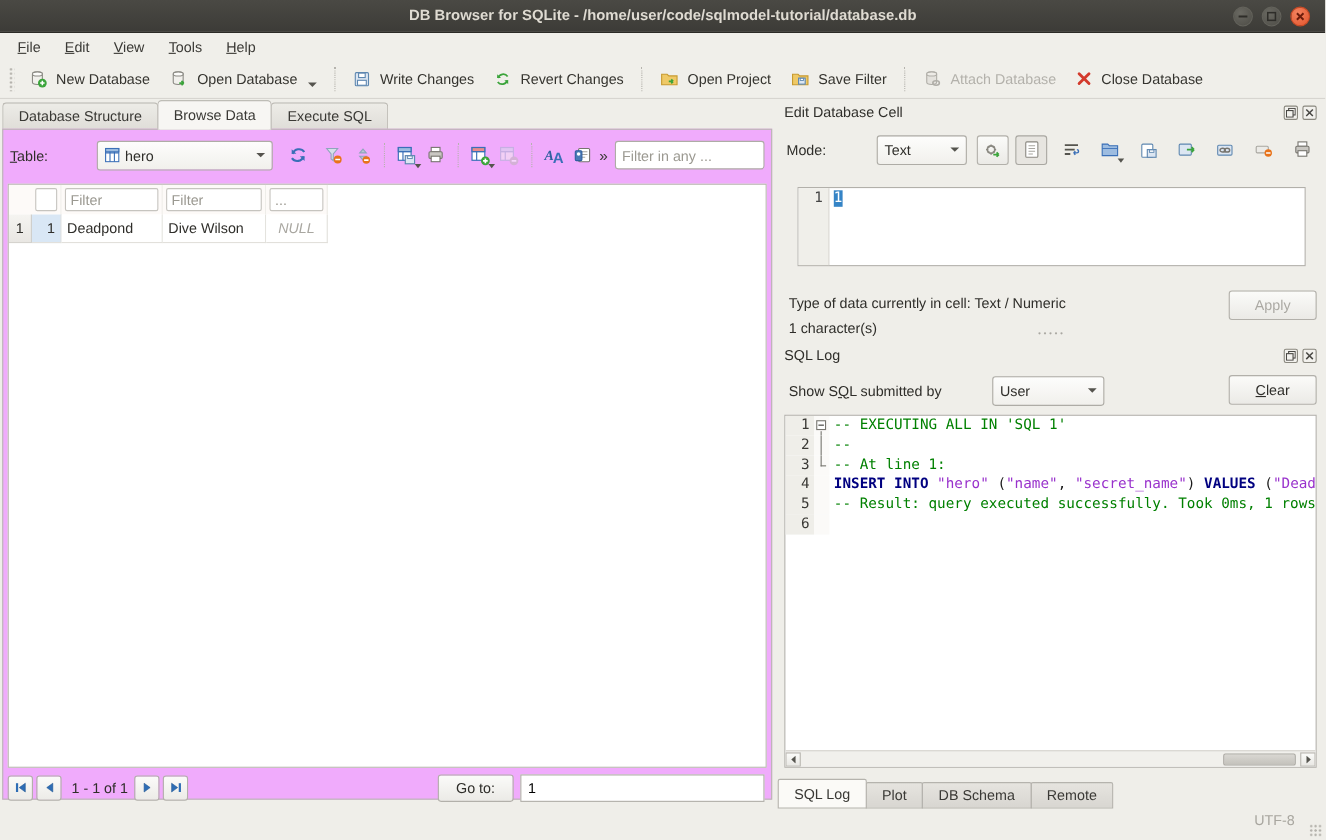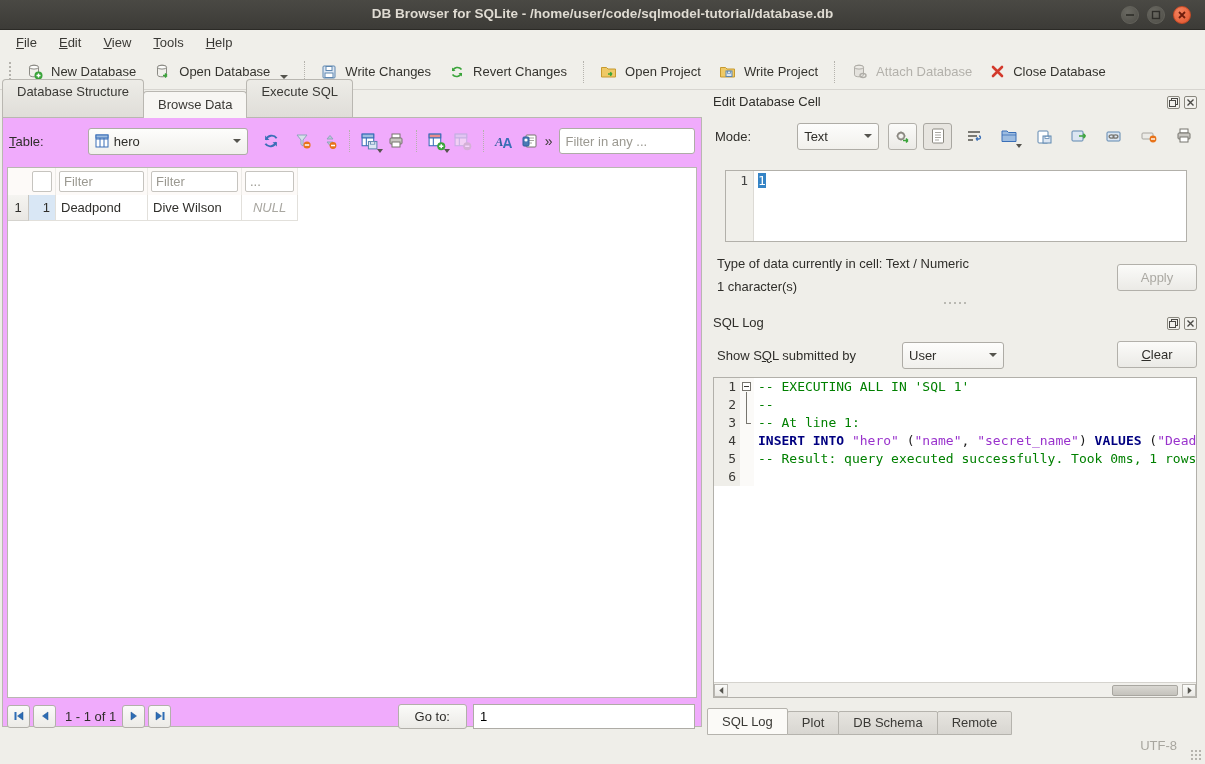--- a/index.html
+++ b/index.html
@@ -29,21 +29,21 @@
     border-bottom:1px solid #D7D5D0;display:flex;align-items:center;padding:0 4px;}
   .tb-handle{width:5px;height:22px;margin:0 4px;
     background-image:radial-gradient(circle,#B5B3AD 1px,transparent 1.2px);background-size:4px 4px;}
   .tb-sep{width:1px;height:22px;margin:0 7px;border-left:1px dotted #B5B3AD;}
   .tb-btn{display:flex;align-items:center;gap:8px;padding:5px 9px;border-radius:3px;color:#35342F;white-space:nowrap;}
   .tb-btn.disabled{color:#B3B1AB;}
   .tb-caret{width:0;height:0;border-left:4px solid transparent;border-right:4px solid transparent;
     border-top:4px solid #55544E;margin-left:2px;margin-top:10px;}
   
   .main-tabs{position:absolute;left:2px;top:92px;display:flex;align-items:flex-end;height:26px;}
-  .mtab{height:39px;padding:4px 14px 0;border:1px solid #B9B7B1;border-bottom:none;
+  .mtab{height:25px;padding:4px 14px 0;border:1px solid #B9B7B1;border-bottom:none;
     border-top-left-radius:4px;border-top-right-radius:4px;background:linear-gradient(#EDECE7,#DFDDD8);
     margin-right:-1px;color:#3A3935;}
   .mtab.active{height:27px;background:#F7F6F3;position:relative;z-index:3;padding-top:5px;}
   .left-pane{position:absolute;left:2px;top:117px;width:700px;height:610px;background:#f0abfc;
     border:1px solid #B9B7B1;z-index:1;}
   
   .browse-bar{position:absolute;left:6px;top:8px;right:6px;height:30px;display:flex;align-items:center;}
   .combo{display:flex;align-items:center;height:27px;border:1px solid #AEACA6;border-radius:3px;
     background:linear-gradient(#FDFDFC,#F1F0EC);padding:0 6px;gap:5px;margin-left:38px;}
   .combo .caret{width:0;height:0;border-left:4px solid transparent;border-right:4px solid transparent;
@@ -92,21 +92,21 @@
   .dock-sys{position:absolute;display:flex;gap:4px;}
   .dsysbtn{width:13px;height:13px;border:1px solid #8A887F;background:#F2F1ED;border-radius:2px;
     display:flex;align-items:center;justify-content:center;}
   .mode-row{position:absolute;left:10px;top:32px;right:8px;height:28px;display:flex;align-items:center;}
   .editor{position:absolute;left:20px;top:80px;width:462px;height:72px;background:#FFF;
     border:1px solid #B2B0AA;display:flex;font-family:"DejaVu Sans Mono",monospace;font-size:13px;}
   .editor .gut{width:28px;background:#F0EFEA;border-right:1px solid #DCDAD5;color:#444;
     text-align:right;padding:2px 5px 0 0;flex:none;}
   .editor .content{padding:2px 0 0 4px;}
   .selhl{background:var(--selection-blue,#3584C6);color:#FFF;}
-  .cell-info{position:absolute;left:12px;color:#2F2E2A;}
+  .cell-info{position:absolute;left:12px;color:#2F2E2A;margin-top:12px;}
   .apply-btn{position:absolute;left:412px;top:174px;width:80px;height:27px;color:#ABA9A3;}
   .splitter{position:absolute;left:0;right:0;height:6px;display:flex;align-items:center;justify-content:center;gap:3px;}
   .splitter i{width:2px;height:2px;border-radius:50%;background:#A9A7A1;}
   .log-ctl{position:absolute;left:12px;top:251px;right:8px;height:28px;display:flex;align-items:center;}
   .clear-btn{position:absolute;left:412px;top:251px;width:80px;height:27px;}
   .log-area{position:absolute;left:8px;top:287px;width:484px;height:321px;background:#FFF;
     border:1px solid #B2B0AA;overflow:hidden;font-family:"DejaVu Sans Mono",monospace;font-size:13px;}
   .log-line{display:flex;height:18px;line-height:18px;white-space:pre;}
   .log-num{width:26px;flex:none;background:#EFEEE9;color:#3A3935;text-align:right;padding-right:4px;}
   .fold{width:14px;flex:none;position:relative;background:#FBFAF8;}
@@ -224,21 +224,21 @@
       <span>Open Project</span>
     </div>
     <div class="tb-btn">
       <span>
           <svg width="17" height="17" viewBox="0 0 17 17">
             <path d="M1.5 4.5h5l1.5 1.5h7.5v8h-14z" fill="#EFC966" stroke="#C79A2F"></path>
             <rect x="7" y="8" width="6" height="5.5" fill="#DCE6F2" stroke="#5E87B0"></rect>
             <rect x="8.5" y="8.2" width="3" height="2" fill="#FFF" stroke="#5E87B0" stroke-width=".8"></rect>
           </svg>
         </span>
-      <span>Write Project</span>
+      <span>Save Filter</span>
     </div>
     <div class="tb-sep"></div>
     <div class="tb-btn disabled">
       <span>
           <svg width="17" height="17" viewBox="0 0 17 17">
             <path d="M3.5 4.2c0-1.3 2-2 4.5-2s4.5 .7 4.5 2v7.6c0 1.3-2 2-4.5 2s-4.5-.7-4.5-2z" fill="#E4E2DD" stroke="#AFADA7"></path>
             <ellipse cx="8" cy="4.2" rx="4.5" ry="1.9" fill="#EDEBE6" stroke="#AFADA7"></ellipse>
             <ellipse cx="12" cy="12.5" rx="3" ry="2" fill="none" stroke="#AFADA7" stroke-width="1.4"></ellipse>
           </svg>
         </span>

